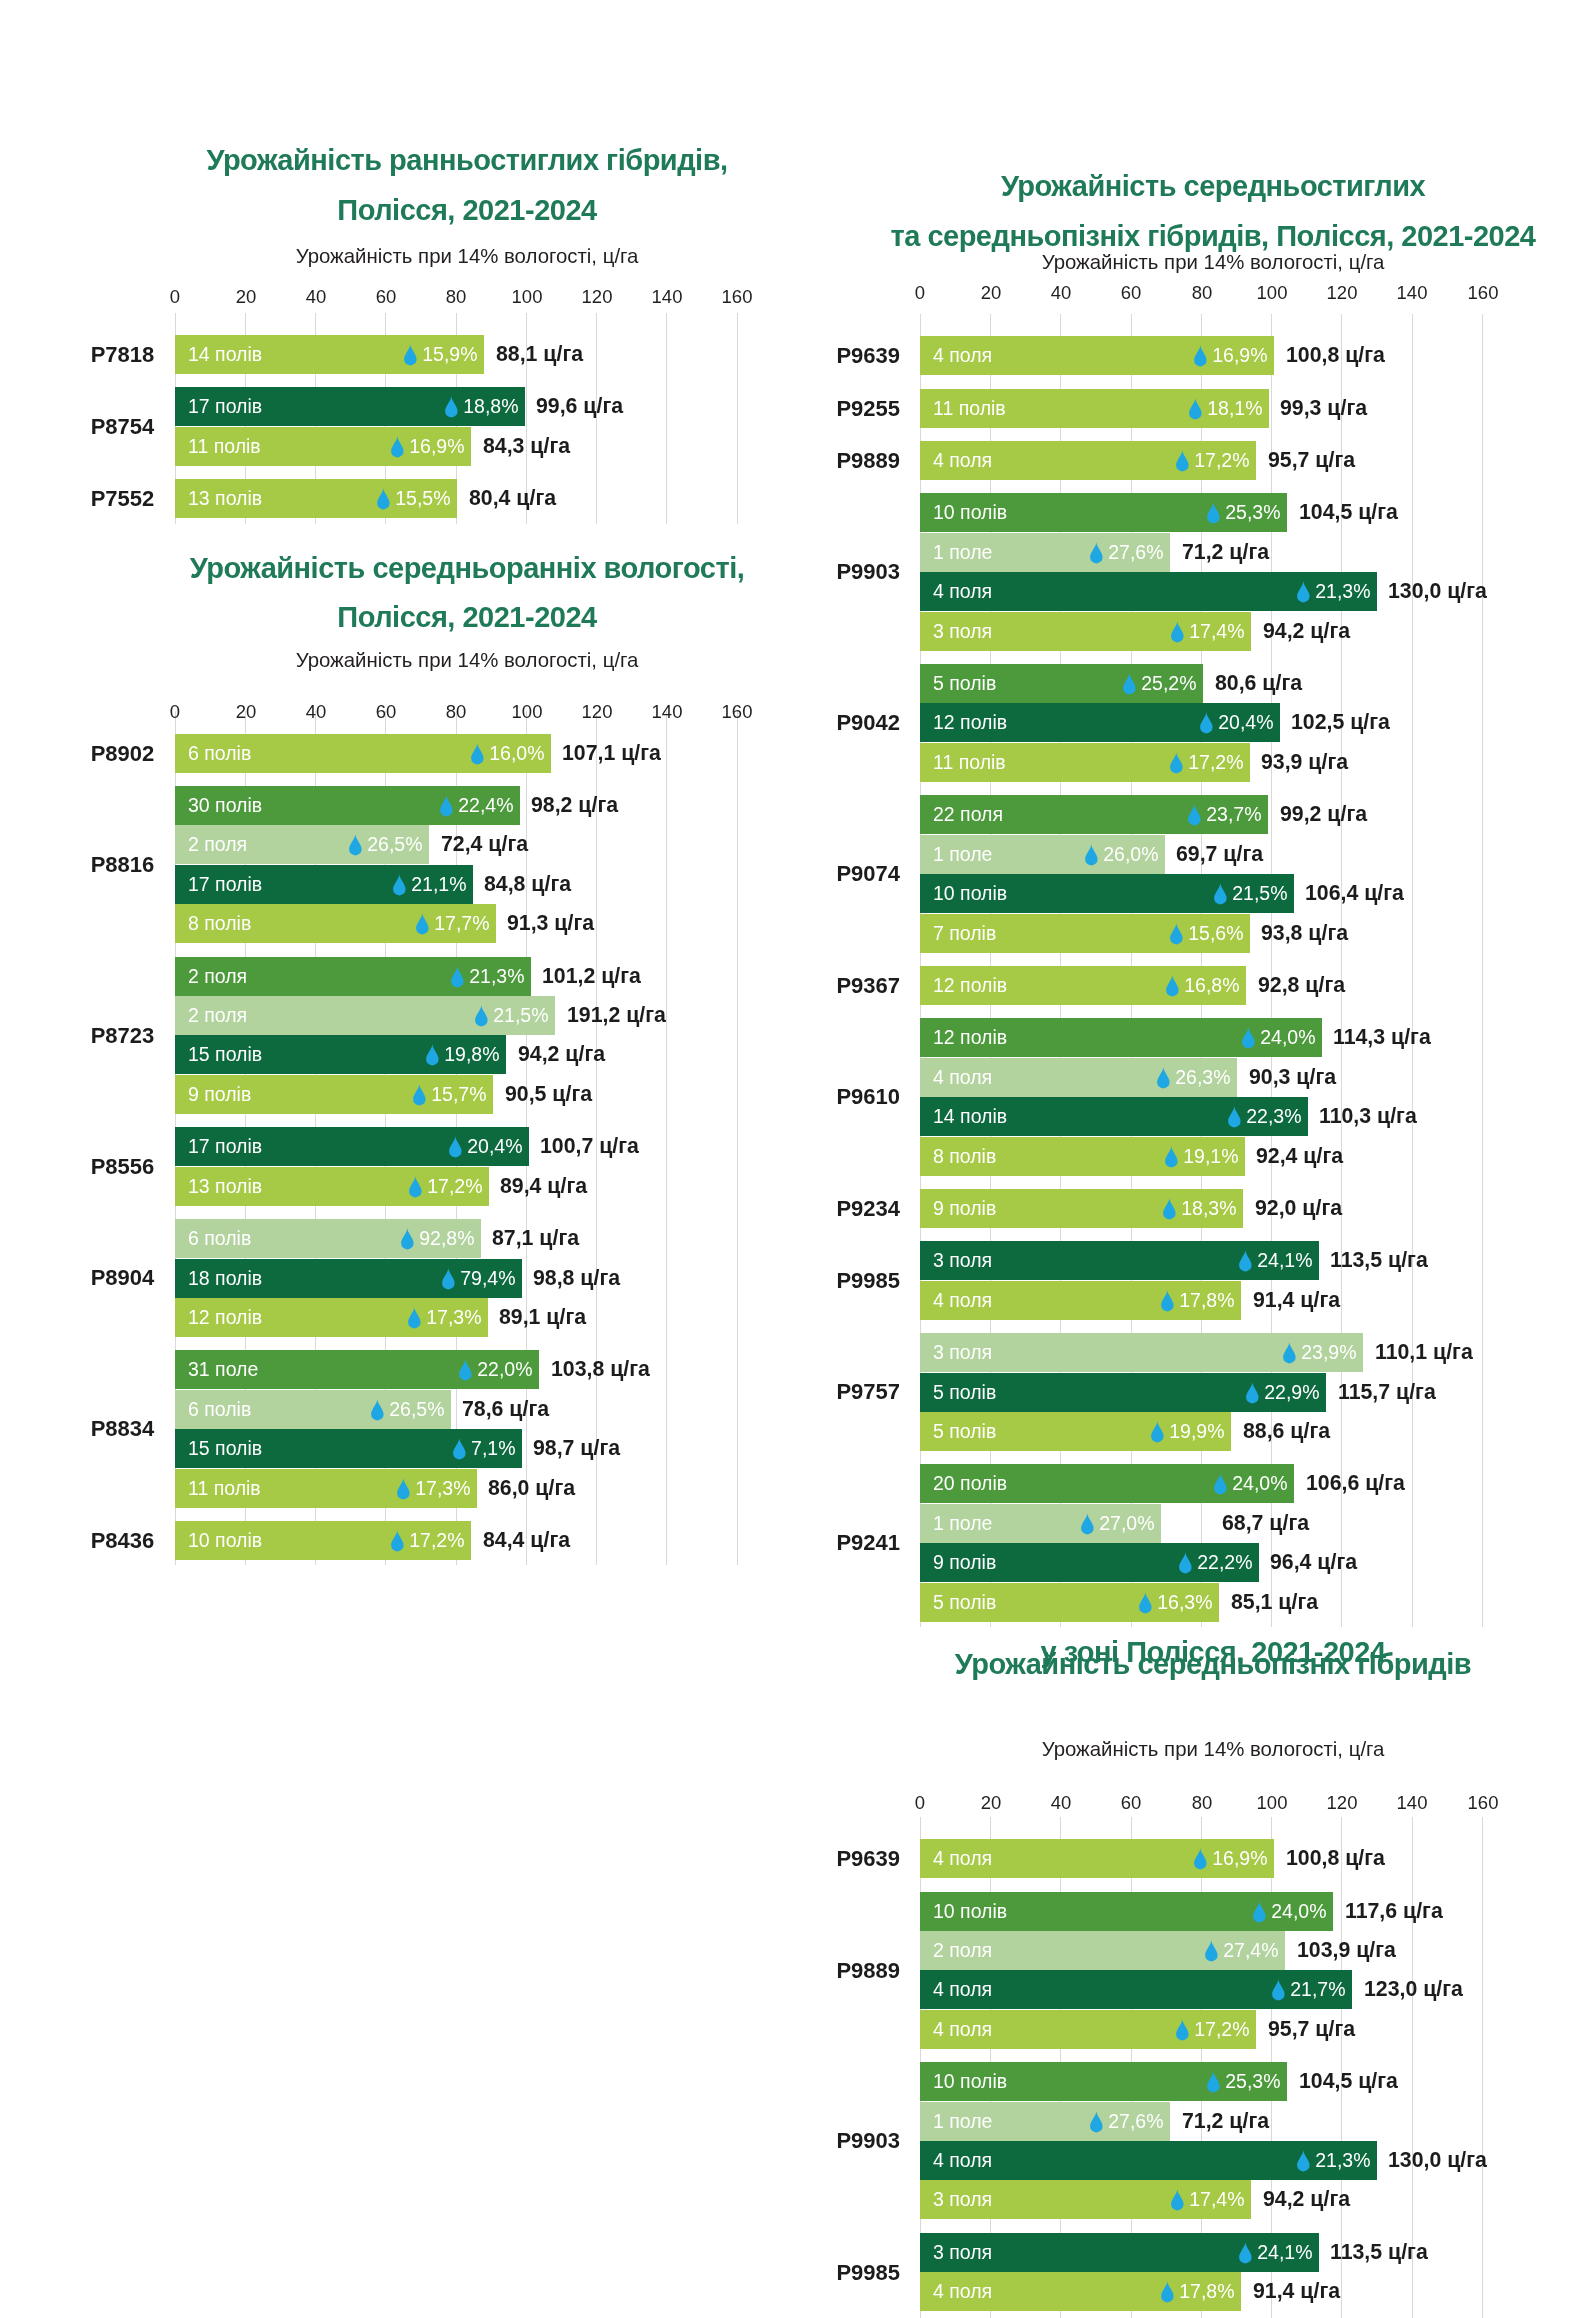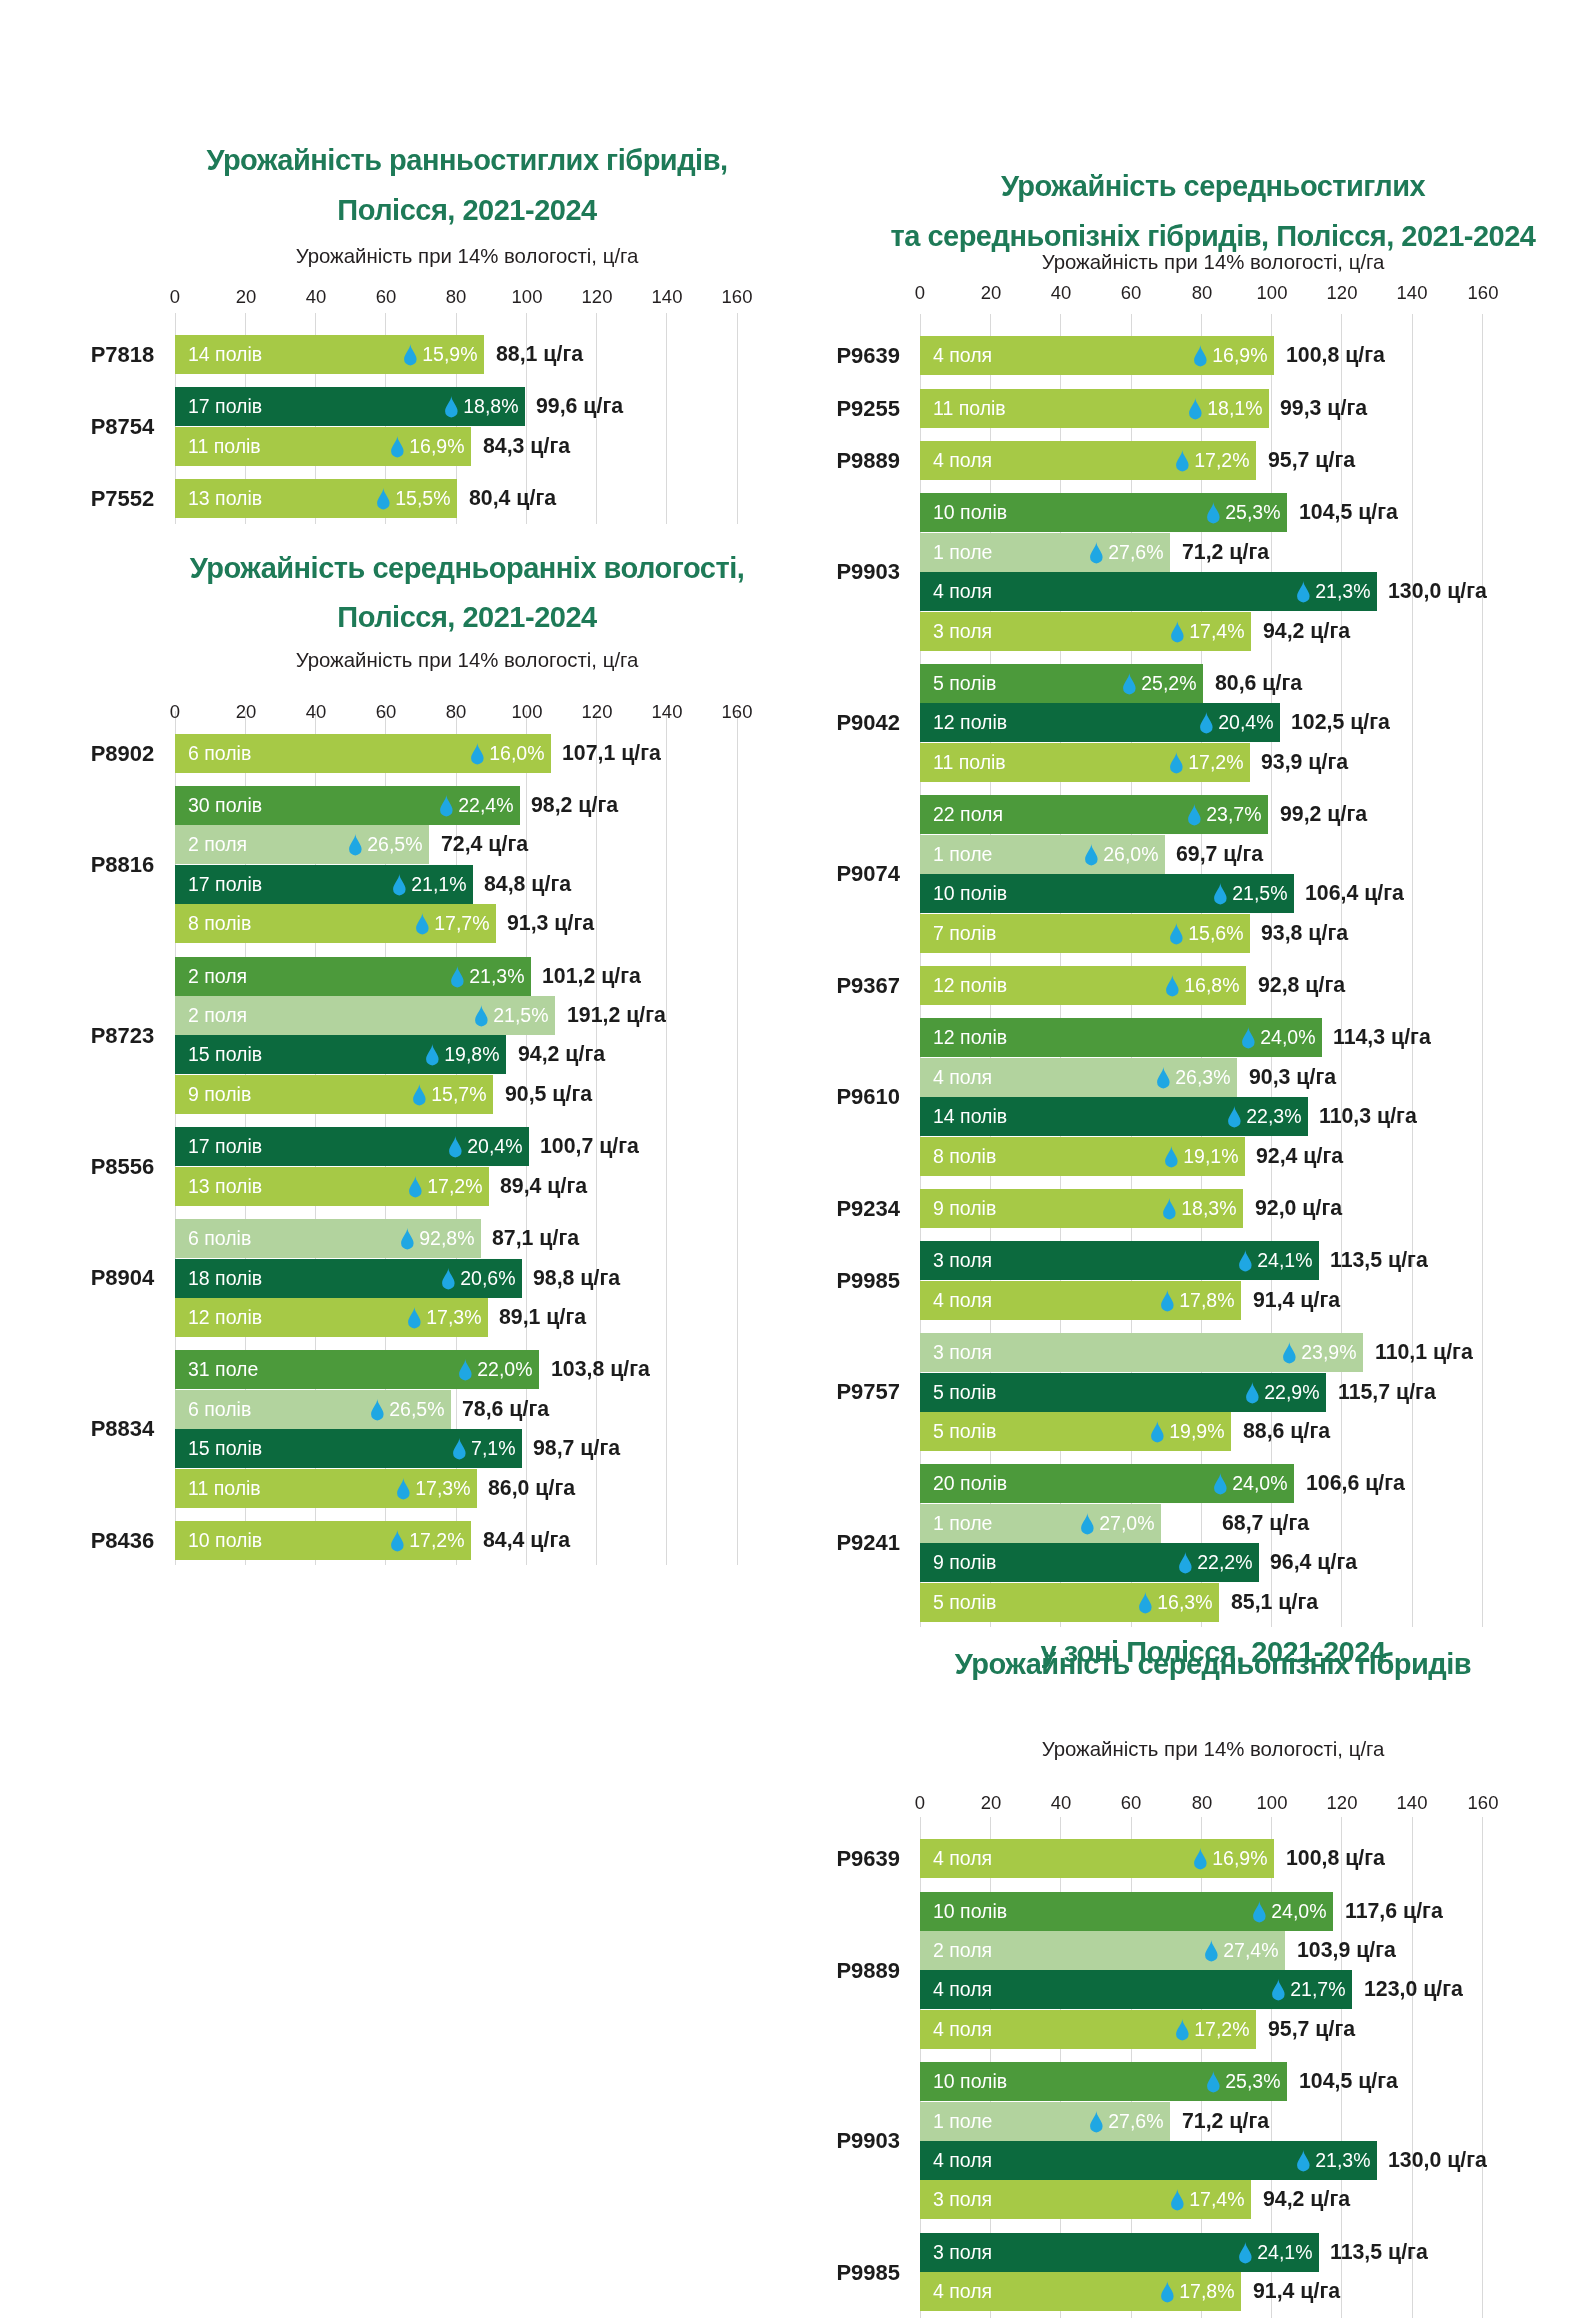--- a/index.html
+++ b/index.html
@@ -236,21 +236,21 @@
                    <span>92,8%</span>
           </span>
                </div>
                <span class="val" style="left:492px;top:1219px">87,1 ц/га</span>
         <div class="bar" style="left:175px;top:1259px;width:347px;background:#0c6a3e">
                  <span class="bf">18 полів</span>
                  <span class="bm">
             <svg width="16.7" height="24" viewBox="0 0 24 34">
      <path d="M12 1C12 8 3 15.5 3 23a9 9 0 0 0 18 0C21 15.5 12 8 12 1Z" fill="#1fa7e3"></path>
             </svg>
-                   <span>20,6%</span>
+                   <span>79,4%</span>
           </span>
                </div>
                <span class="val" style="left:533px;top:1259px">98,8 ц/га</span>
         <div class="bar" style="left:175px;top:1298px;width:313px;background:#a6c946">
                  <span class="bf">12 полів</span>
                  <span class="bm">
             <svg width="16.7" height="24" viewBox="0 0 24 34">
      <path d="M12 1C12 8 3 15.5 3 23a9 9 0 0 0 18 0C21 15.5 12 8 12 1Z" fill="#1fa7e3"></path>
             </svg>
                    <span>17,3%</span>

